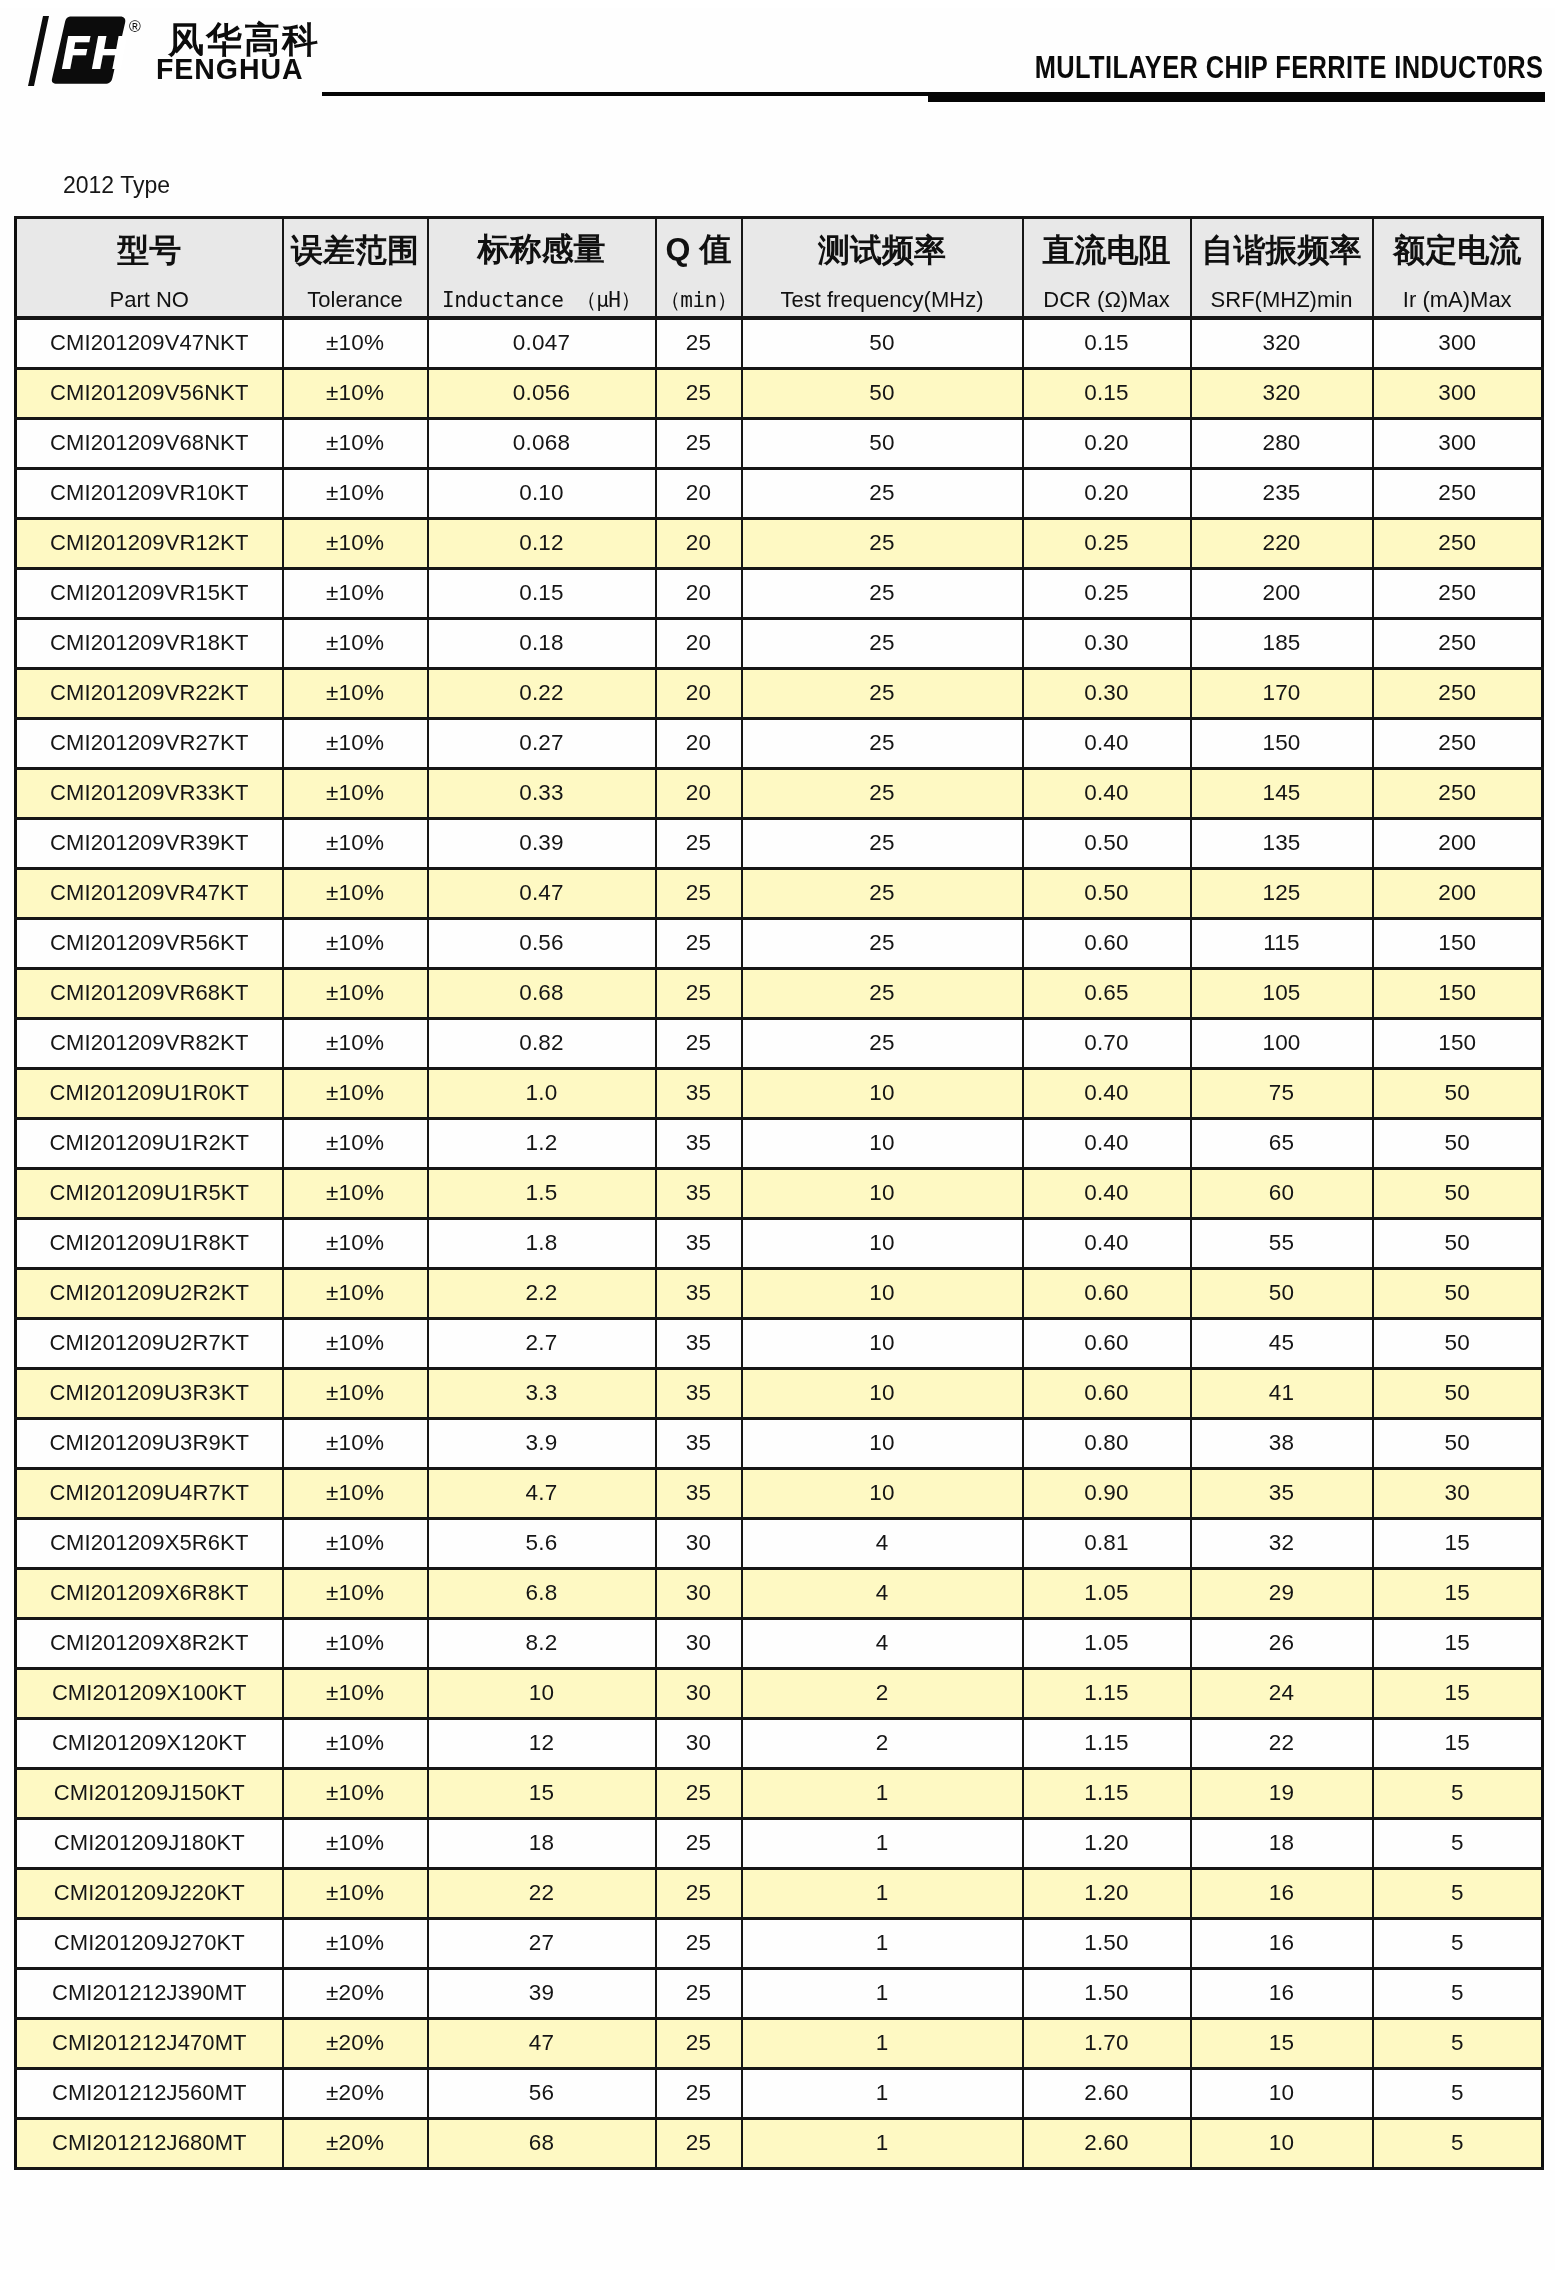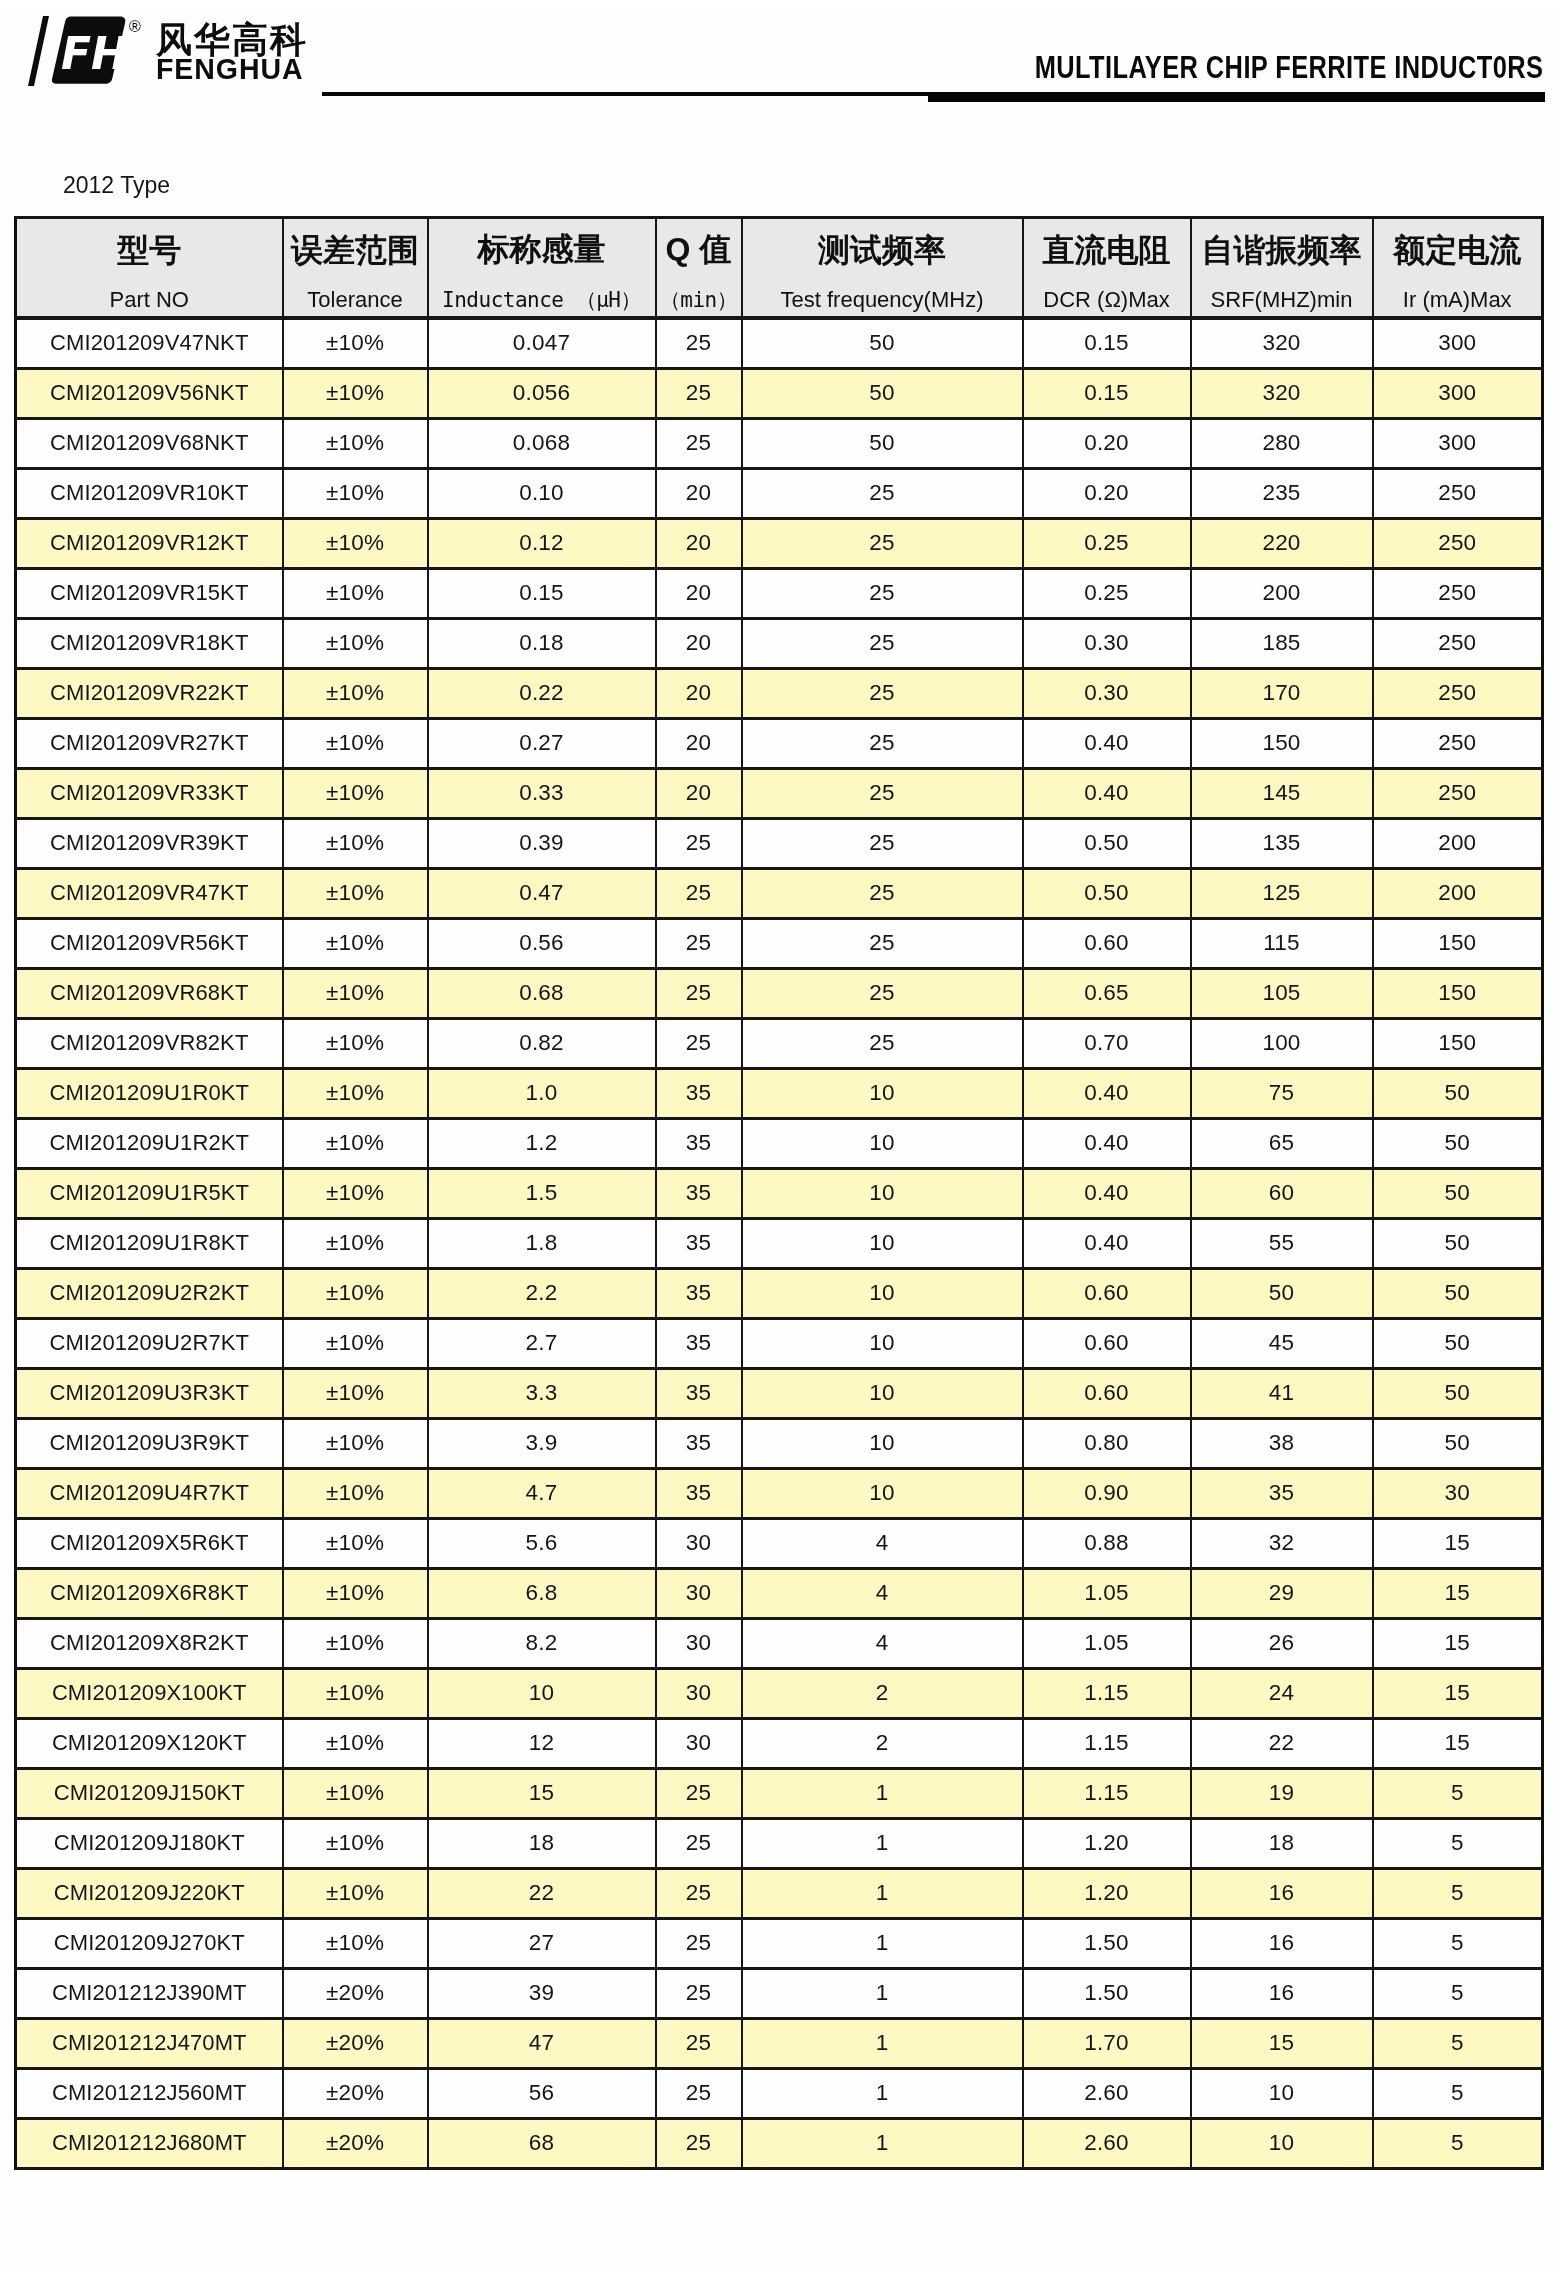--- a/index.html
+++ b/index.html
@@ -5,21 +5,21 @@
   html,body { margin:0; padding:0; background:#ffffff; }
   .page {
     position:relative; width:1555px; height:2270px; margin:8px auto;
     background:#fefefe; overflow:hidden;
     font-family:"Liberation Sans", sans-serif; color:#111;
   }
 
   
   .logo-mark { position:absolute; left:28px; top:6px; }
   .reg-mark  { position:absolute; left:129px; top:10px; font-size:16px; color:#0c0c0c; }
-  .logo-zh   { position:absolute; left:156px; top:8px;  font-size:36px; font-weight:700; letter-spacing:2px; color:#0c0c0c; white-space:nowrap; }
+  .logo-zh   { position:absolute; left:168px; top:8px;  font-size:36px; font-weight:700; letter-spacing:2px; color:#0c0c0c; white-space:nowrap; }
   .logo-en   { position:absolute; left:156px; top:44px; font-size:30px; font-weight:700; letter-spacing:1px; color:#0c0c0c; transform:scaleX(0.95); transform-origin:0 0; white-space:nowrap; }
   .doc-title {
     position:absolute; top:42px; right:12px; white-space:nowrap;
     font-size:31px; font-weight:700; color:#0a0a0a;
     transform:scaleX(0.82); transform-origin:100% 50%; letter-spacing:0.5px;
   }
   .rule-a { position:absolute; left:322px; top:84px; width:1223px; height:4px; background:#050505; }
   .rule-b { position:absolute; left:928px; top:87px; width:617px;  height:7px; background:#050505; }
 
   .section-label { position:absolute; left:63px; top:164px; font-size:23px; color:#161616; }
@@ -354,21 +354,21 @@
           <td data-name="cell-dcr">0.90</td>
           <td data-name="cell-srf">35</td>
           <td data-name="cell-ir">30</td>
         </tr>
         <tr data-name="table-row">
           <td data-name="cell-part">CMI201209X5R6KT</td>
           <td data-name="cell-tolerance">±10%</td>
           <td data-name="cell-inductance">5.6</td>
           <td data-name="cell-q">30</td>
           <td data-name="cell-freq">4</td>
-          <td data-name="cell-dcr">0.88</td>
+          <td data-name="cell-dcr">0.81</td>
           <td data-name="cell-srf">32</td>
           <td data-name="cell-ir">15</td>
         </tr>
         <tr data-name="table-row" class="shaded">
           <td data-name="cell-part">CMI201209X6R8KT</td>
           <td data-name="cell-tolerance">±10%</td>
           <td data-name="cell-inductance">6.8</td>
           <td data-name="cell-q">30</td>
           <td data-name="cell-freq">4</td>
           <td data-name="cell-dcr">1.05</td>

